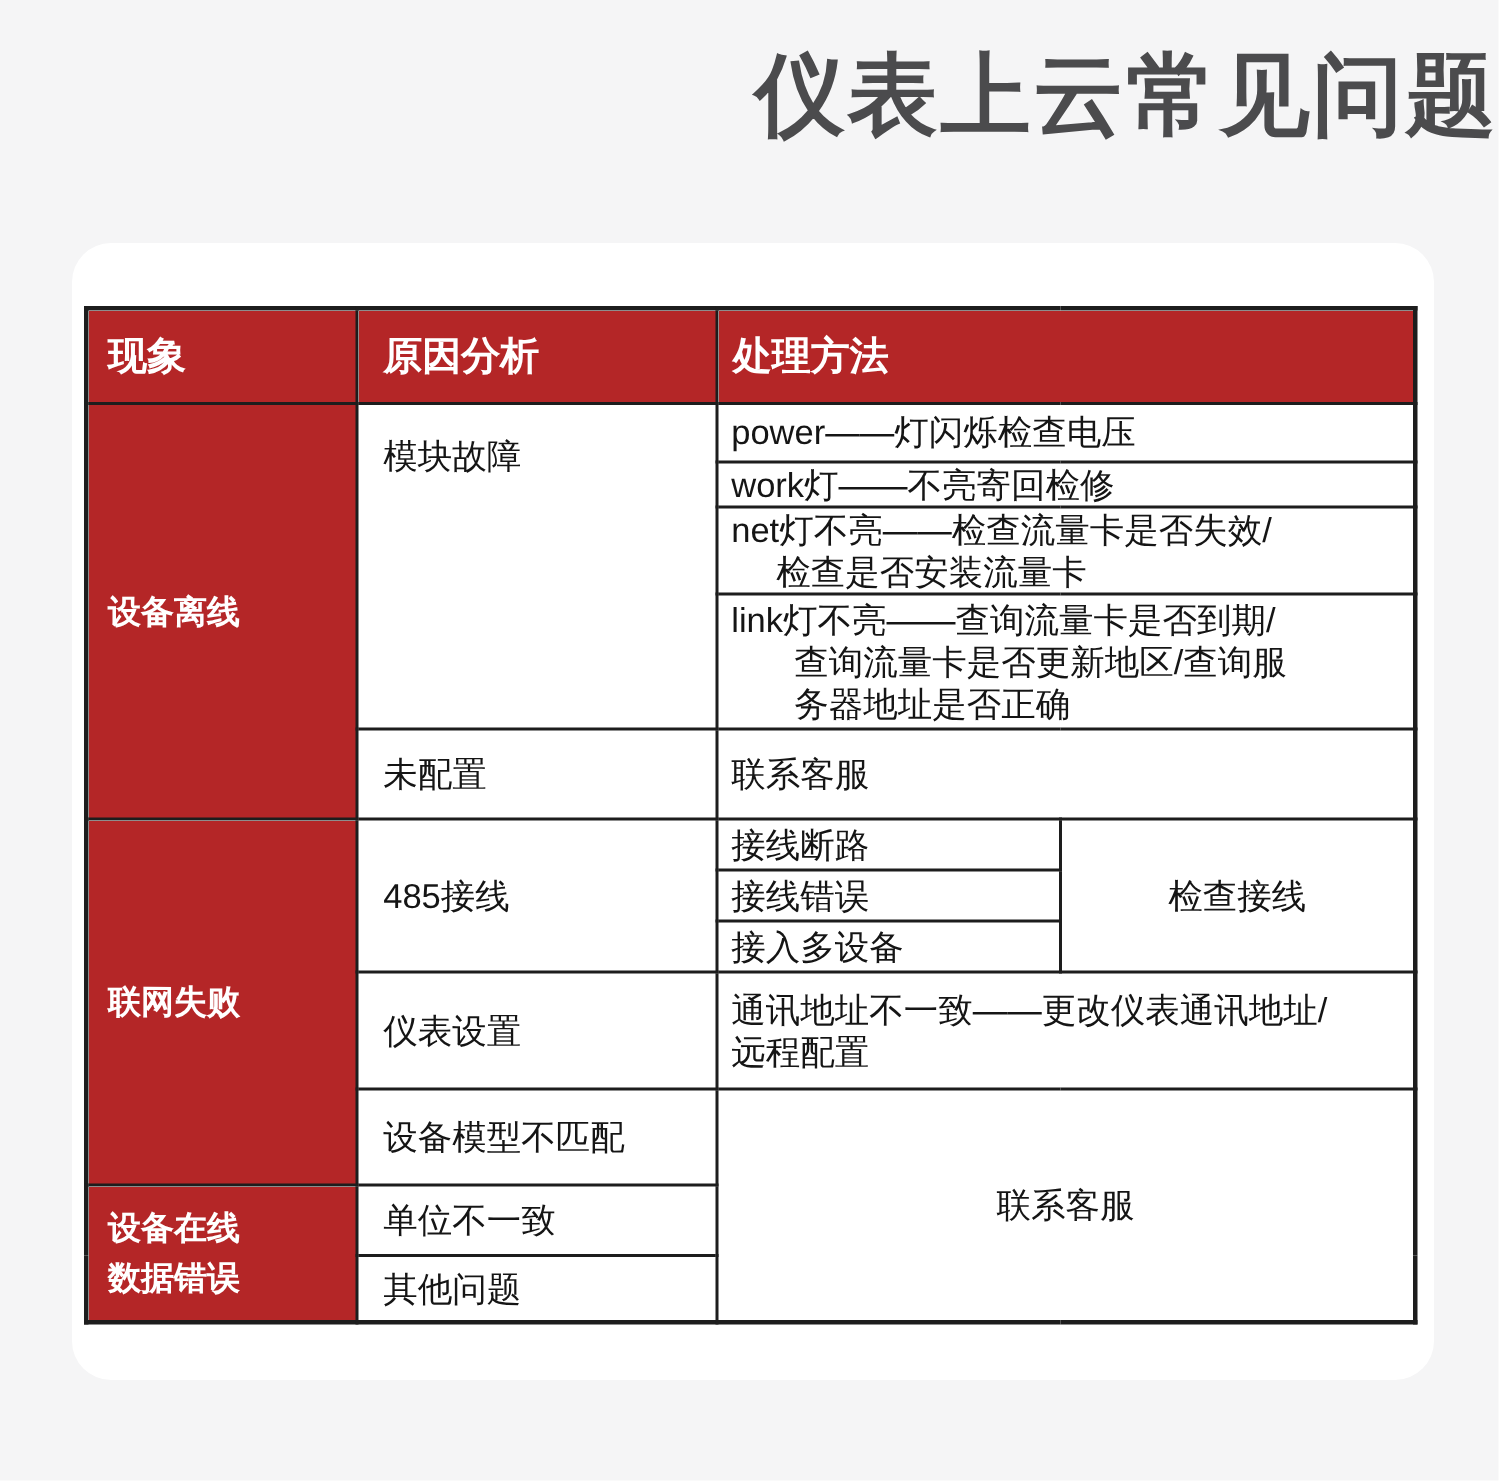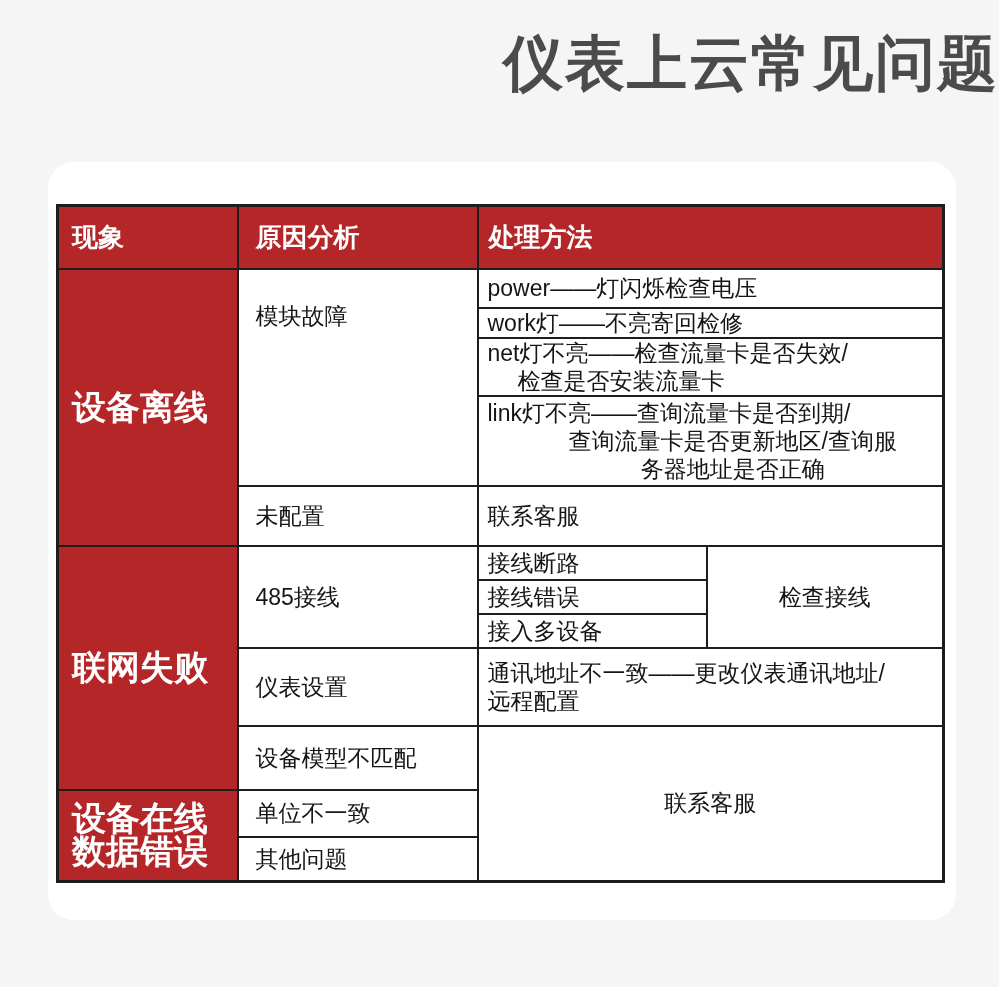--- a/index.html
+++ b/index.html
@@ -29,32 +29,32 @@
     border:3px solid var(--border);
   }
   .tbl td{
     border:2px solid var(--border);
     vertical-align:middle;
     font-size:23px;line-height:28px;color:var(--ink);
     padding:0 6px 0 9px;overflow:hidden;
   }
   td.red{
     background:var(--red);color:var(--white);
-    font-weight:bold;font-size:34px;line-height:33px;
+    font-weight:bold;font-size:22px;line-height:33px;
     padding-left:13px;
   }
   td.hcell{font-size:26px;line-height:30px;}
   td.pl13{padding-left:13px;}
   td.pl17{padding-left:17px;}
   td.pl10{padding-left:10px;}
   td.cause{padding-left:17px;}
-  td.top{vertical-align:top;padding-top:32px;}
+  td.top{vertical-align:top;padding-top:20px;}
   td.center{text-align:center;padding-left:0;padding-right:0;}
   .indent1{padding-left:30px;}
-  .indent2{padding-left:42px;text-align:center;}
+  .indent2{padding-left:42px;}
 </style>
 </head>
 <body>
 
 <h1 class="page-title">仪表上云常见问题</h1>
 
 <div class="card">
   <table class="tbl">
     <colgroup>
       <col style="width:180px">

